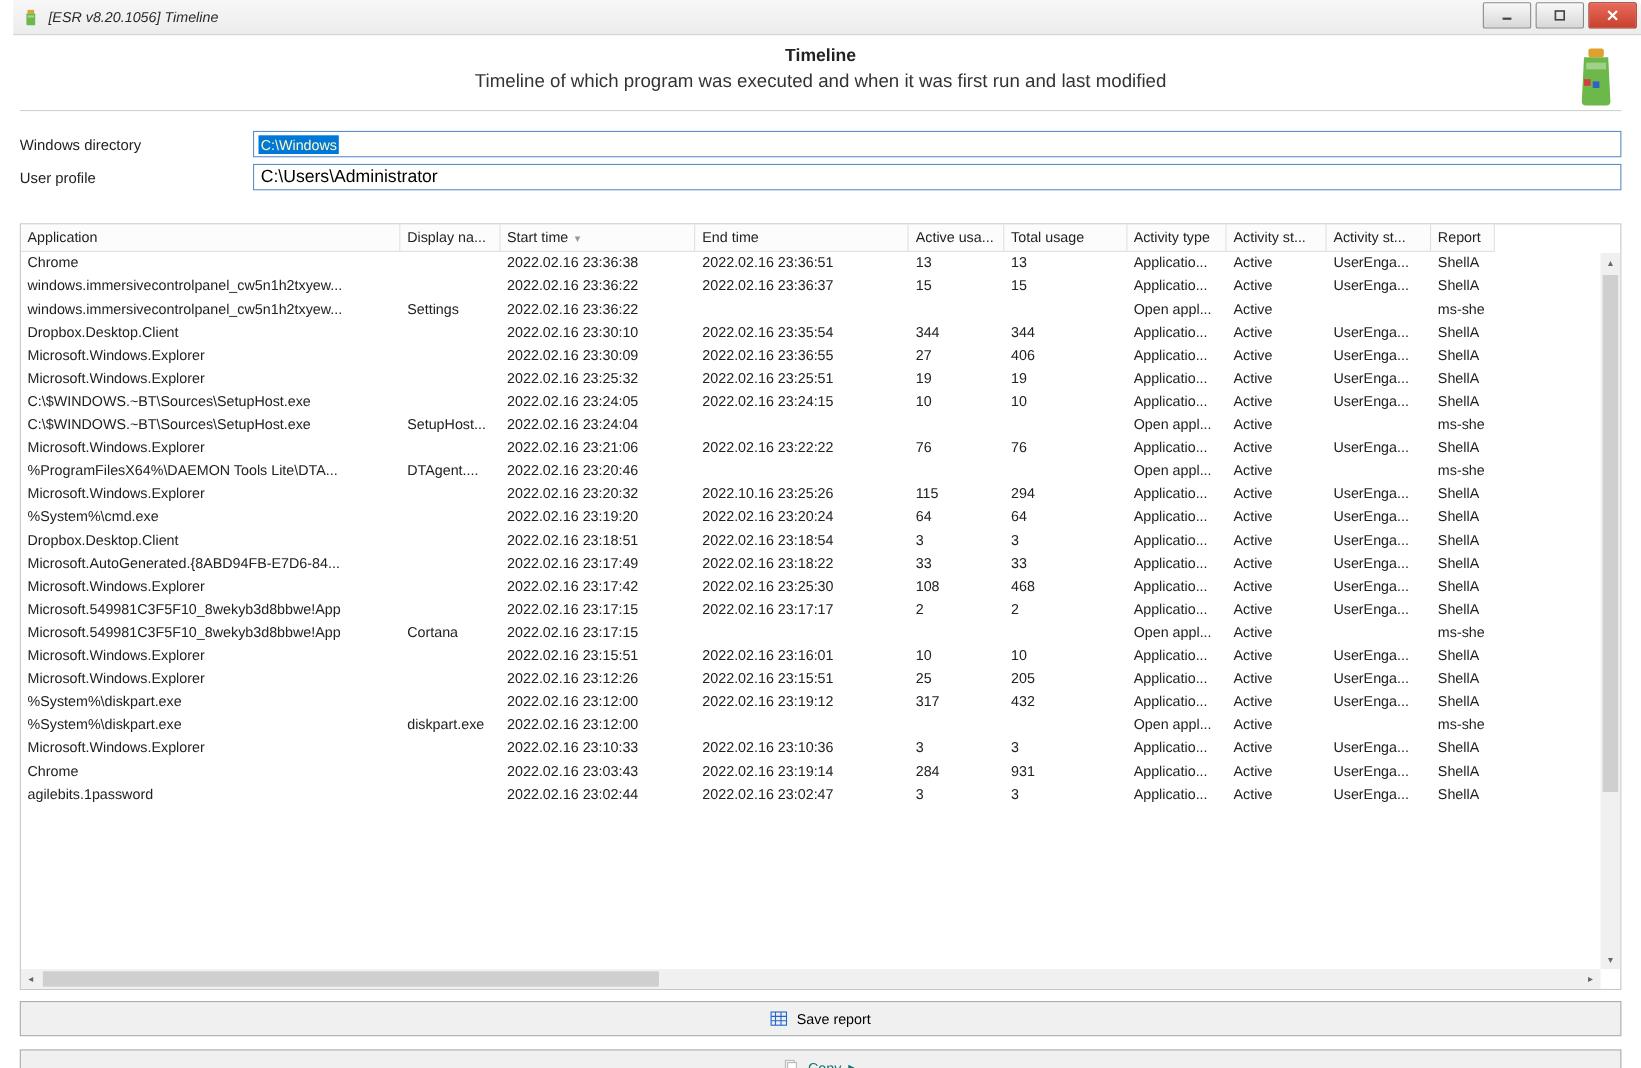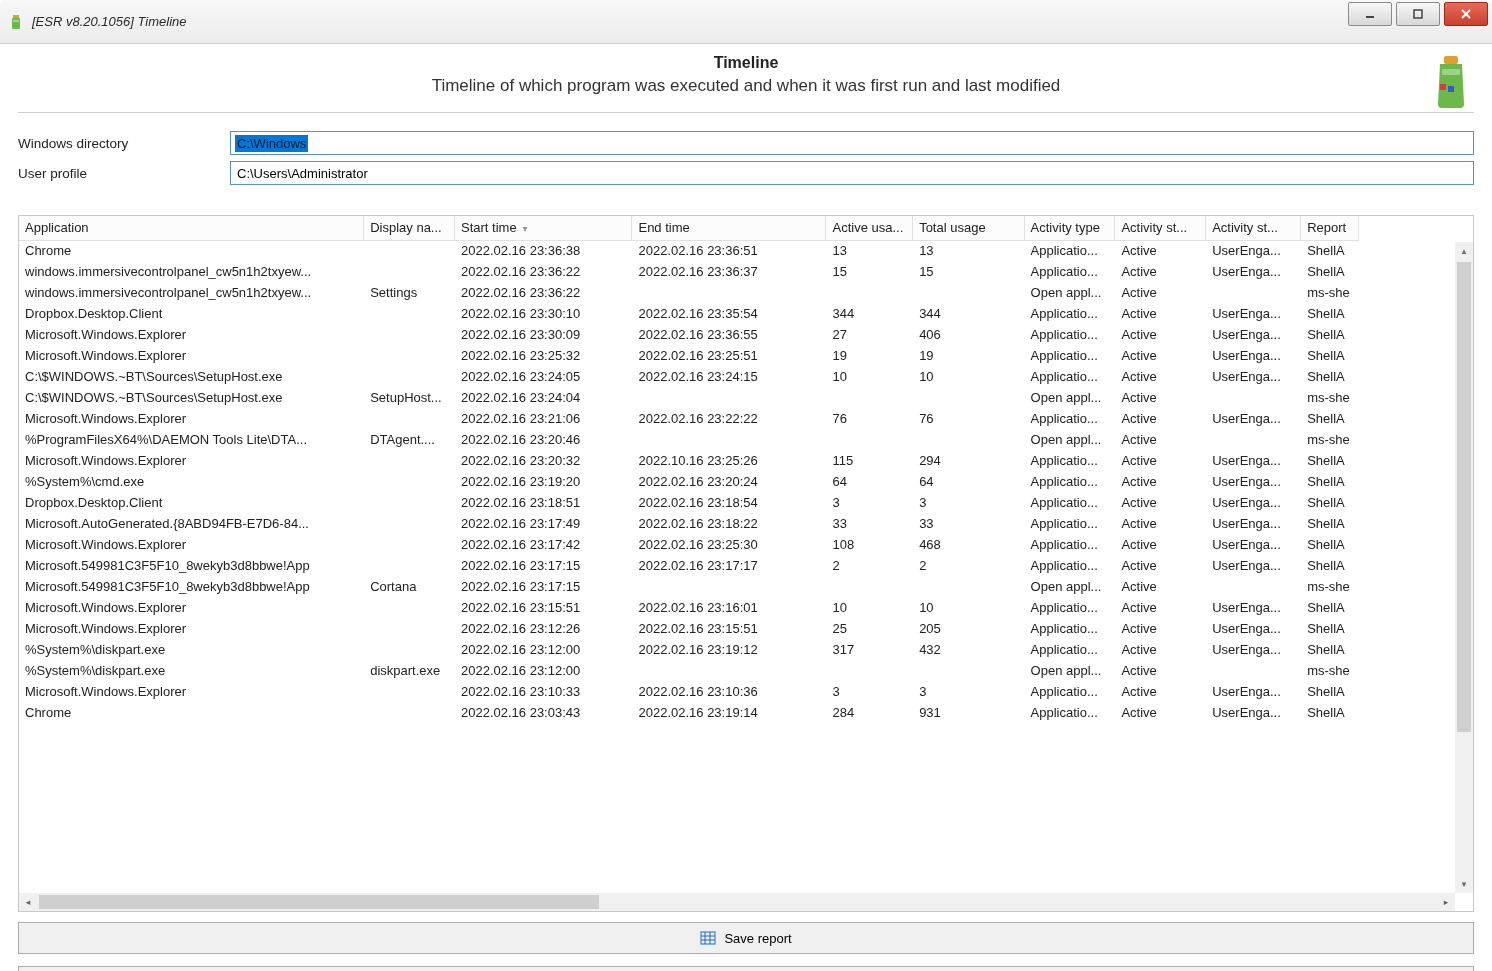--- a/index.html
+++ b/index.html
@@ -7,27 +7,28 @@
   font-family: "Segoe UI", Tahoma, sans-serif;
   font-size: 13px;
   background: #fff;
   color: #222;
   width: 1492px;
   height: 971px;
   overflow: hidden;
   border-radius: 6px 6px 0 0;
 }
 .titlebar {
-  height: 44px;
+  height: 32px;
   background: linear-gradient(#f7f7f7, #ececec);
   display: flex;
   align-items: center;
   padding-left: 8px;
   border-bottom: 1px solid #d0d0d0;
   position: relative;
+  margin-left: 12px;
 }
 .titlebar .app-icon {
   width: 16px; height: 16px; margin-right: 8px;
 }
 .titlebar .title {
   font-size: 13px;
   font-style: italic;
   color: #2a2a2a;
 }
 .winbtns {
@@ -82,21 +83,21 @@
 }
 .form-row label {
   width: 180px;
   font-size: 13.5px;
 }
 .form-row input {
   flex: 1;
   height: 24px;
   border: 1px solid #5a8fc8;
   padding: 2px 6px;
-  font-size: 13px;
+  font-size: 16px;
   font-family: inherit;
 }
 .tablewrap {
   margin-top: 30px;
   border: 1px solid #c8c8c8;
   height: 697px;
   overflow: hidden;
   position: relative;
 }
 table {
@@ -183,21 +184,21 @@
 .btn:disabled { color: #0f766e; }
 .btn.small { min-width: 140px; }
 .navrow {
   display:flex; justify-content:center; gap:18px;
   padding: 16px 0;
 }
 .navrow .btn { min-width: 112px; }
 .icon-save { width:16px;height:16px; }
 .icon-copy { width:16px;height:16px; }
 .sel-highlight {
-  background:#0078d7; color:#0f172a; padding:1px 2px;
+  background:#0078d7; color:#fef9c3; padding:1px 2px;
 }
 </style>
 </head>
 <body>
 
 <div class="titlebar">
   <svg class="app-icon" viewBox="0 0 16 16">
     <rect x="5" y="1" width="6" height="3" fill="#e0a030"></rect>
     <rect x="4" y="4" width="8" height="11" rx="1" fill="#6db84a"></rect>
     <rect x="5" y="6" width="6" height="2" fill="#fff" opacity="0.4"></rect>
@@ -545,20 +546,32 @@
             <td></td>
             <td>2022.02.16 23:03:43</td>
             <td>2022.02.16 23:19:14</td>
             <td>284</td>
             <td>931</td>
             <td>Applicatio...</td>
             <td>Active</td>
             <td>UserEnga...</td>
             <td>ShellA</td>
           </tr>
+          <tr>
+            <td>agilebits.1password</td>
+            <td></td>
+            <td>2022.02.16 23:02:44</td>
+            <td>2022.02.16 23:02:47</td>
+            <td>3</td>
+            <td>3</td>
+            <td>Applicatio...</td>
+            <td>Active</td>
+            <td>UserEnga...</td>
+            <td>ShellA</td>
+          </tr>
         </tbody>
     </table>
     <div class="vscroll">
       <div class="up">▴</div>
       <div class="thumb"></div>
       <div class="down">▾</div>
     </div>
     <div class="hscroll">
       <div class="left">◂</div>
       <div class="thumb"></div>

